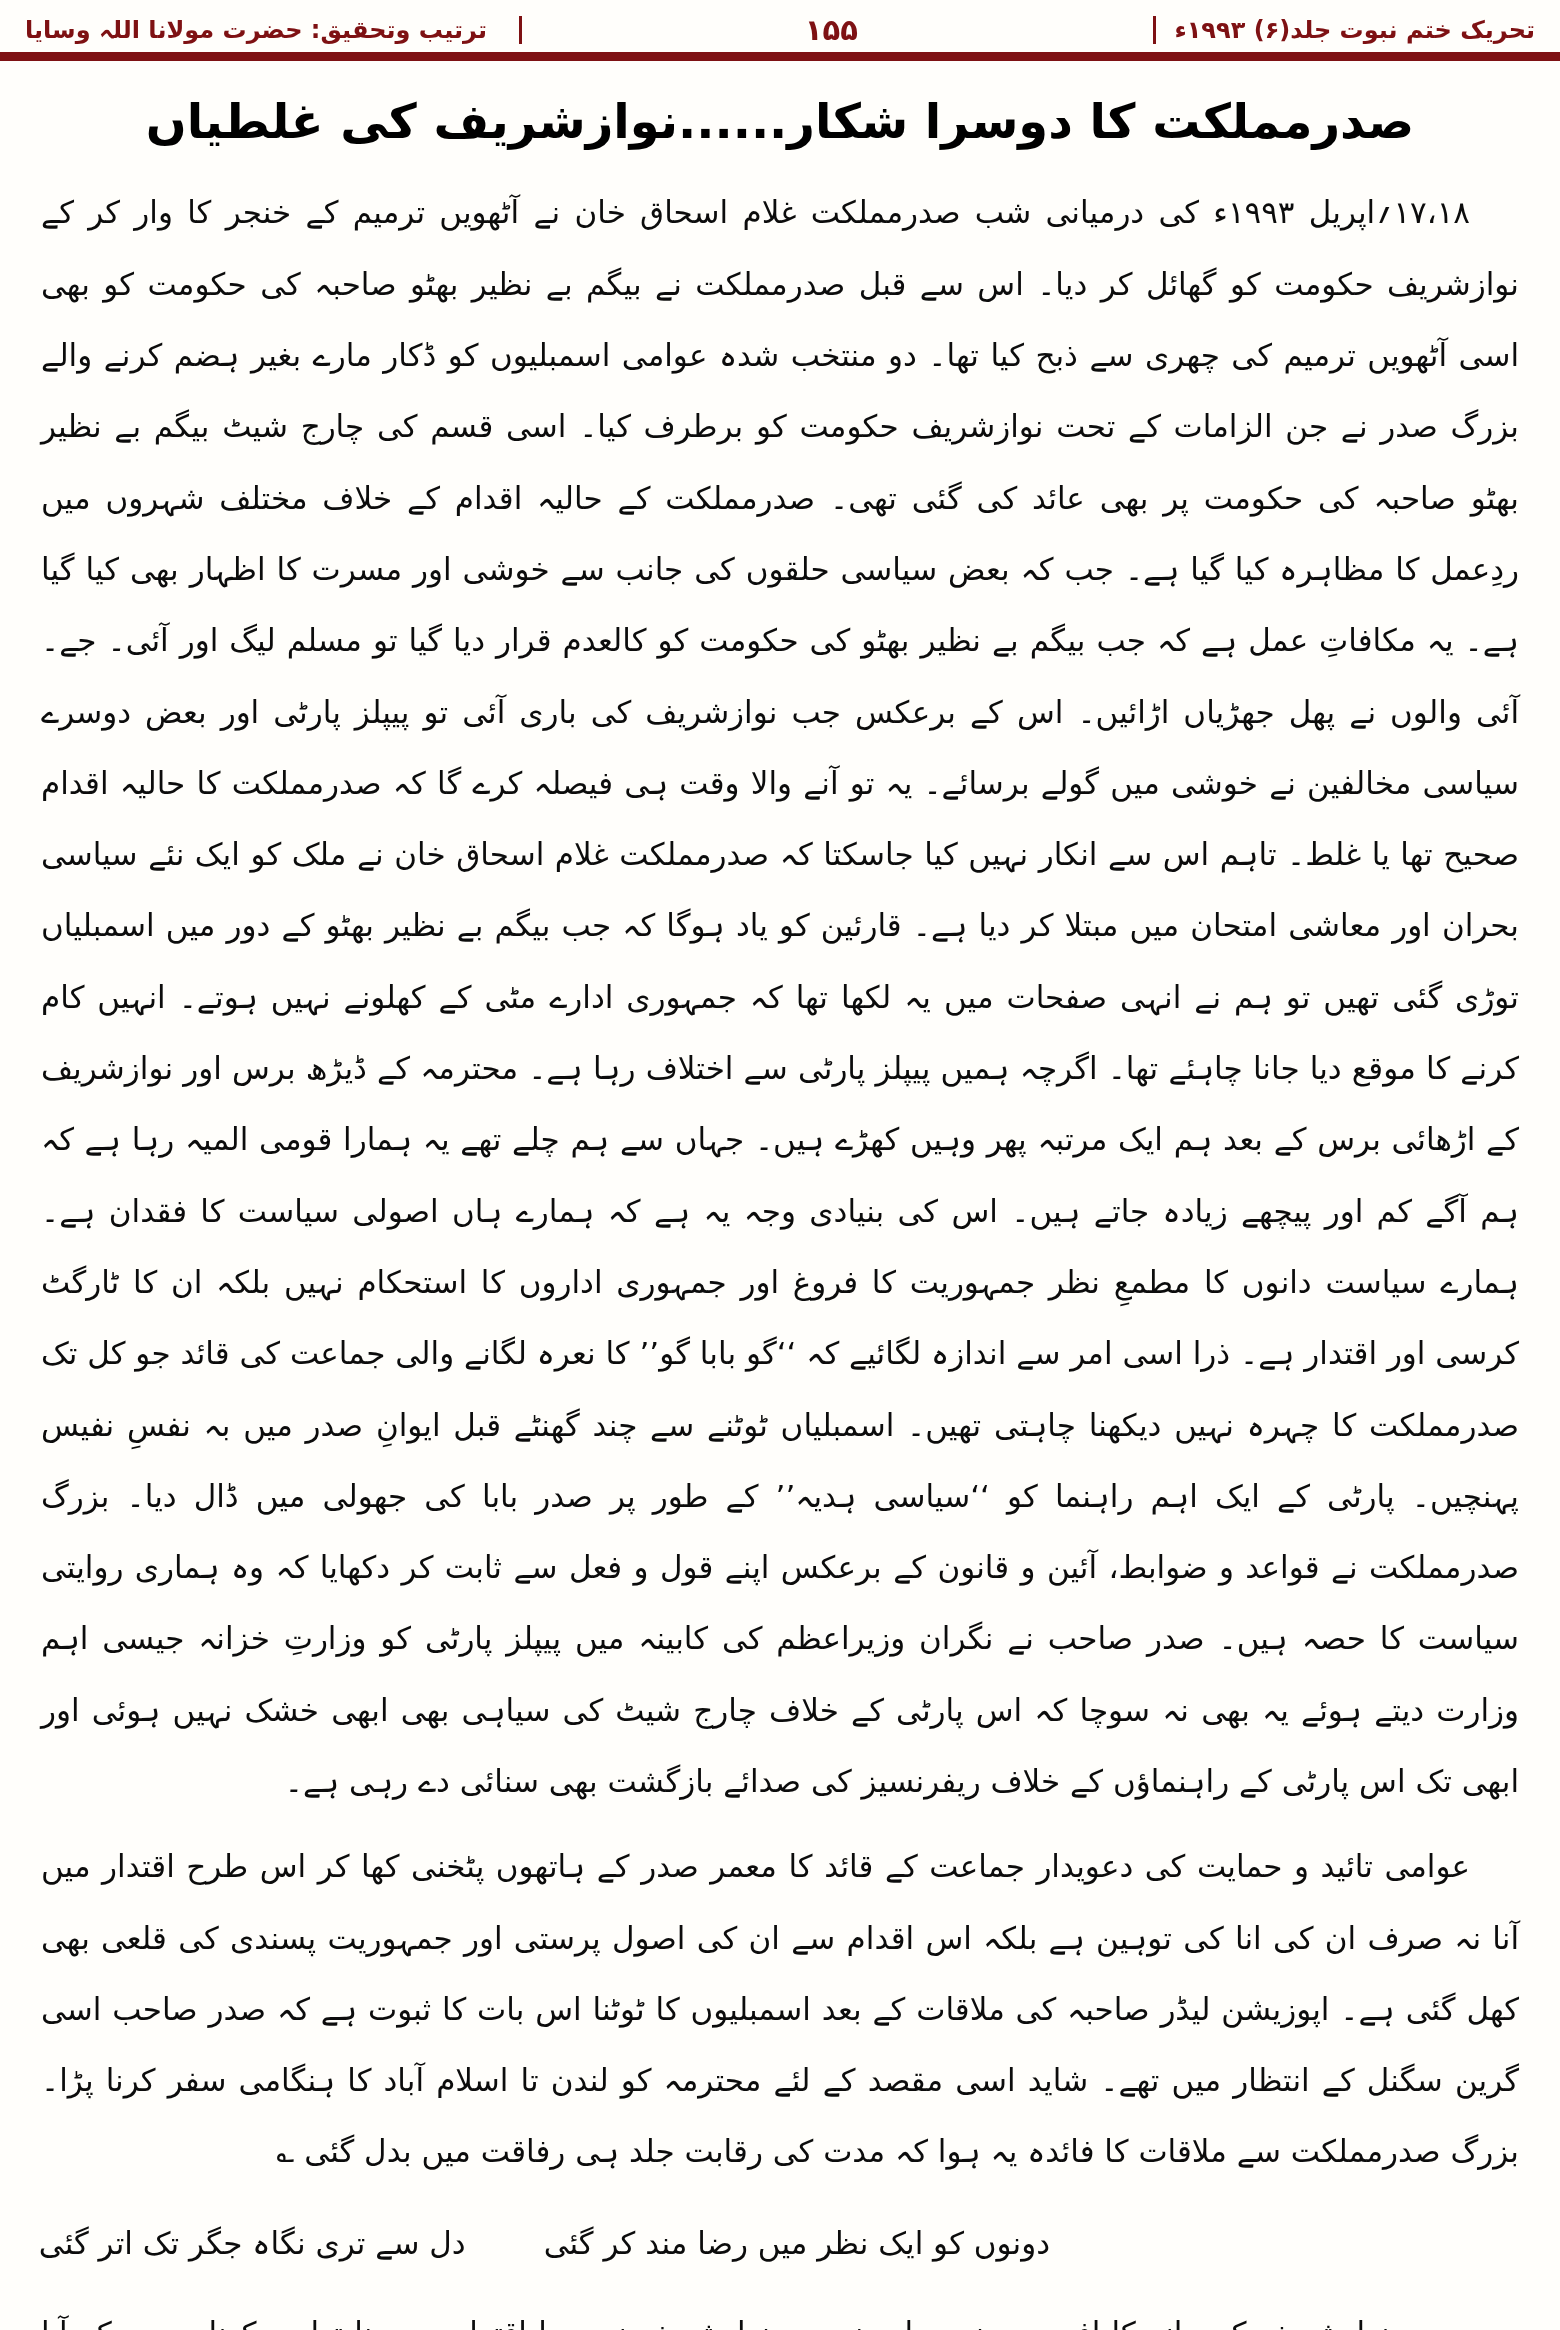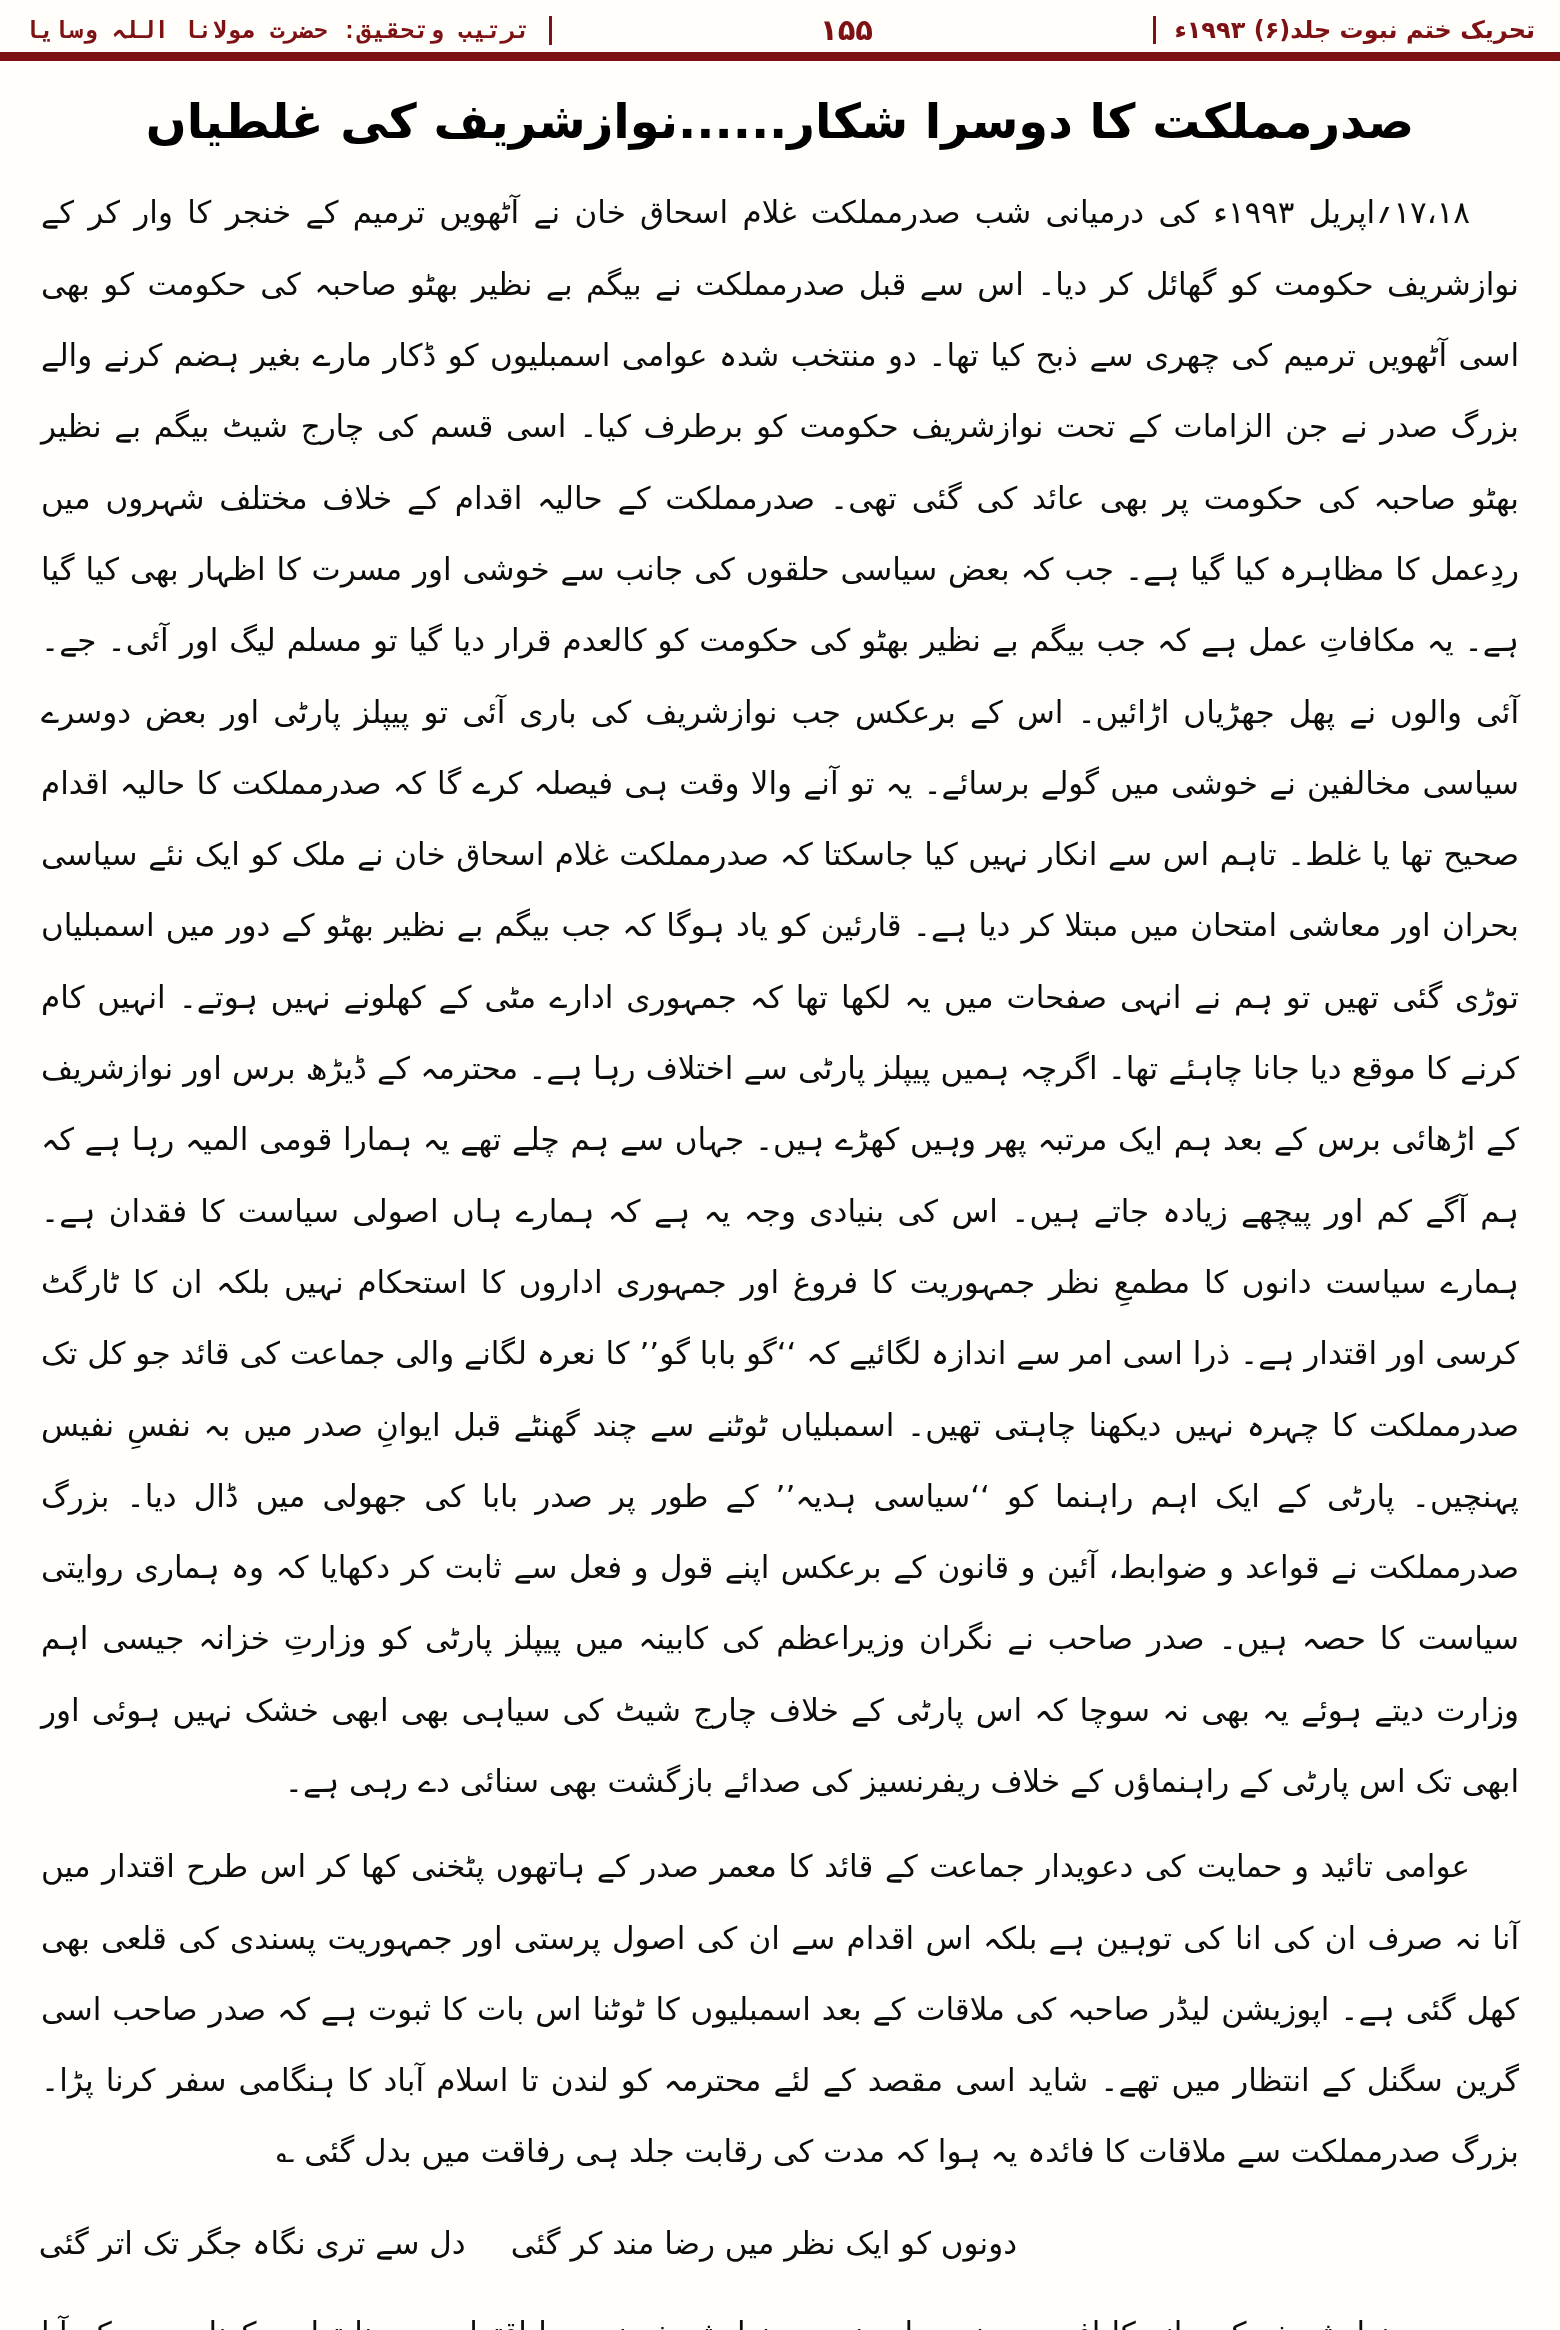--- a/index.html
+++ b/index.html
@@ -22,21 +22,21 @@
     direction: rtl;
     display: grid;
     grid-template-columns: auto 1fr auto;
     align-items: center;
     padding: 13.4px 25px 5px 25px;
     color: #7e1113;
     font-weight: bold;
     font-size: 24px;
   }
   .hcell.side-right { border-left: 3.4px solid #7e1113; padding-left: 18.5px; margin-left: 12px; }
-  .hcell.side-left  { border-right: 3.4px solid #7e1113; padding-right: 19px; font-family: Liberation Mono, monospace; }
+  .hcell.side-left  { border-right: 3.4px solid #7e1113; padding-right: 32px; }
   .hcell.center { text-align: center; font-size: 29px; }
 
   
   .rule { width: 100%; box-sizing: border-box; }
   .rule-top    { border-top: 7.6px solid #7e1113; border-bottom: 2.5px solid #7e1113; height: 12.6px; }
 
   
   .content {
     direction: rtl;
     flex: 1;
@@ -54,21 +54,21 @@
     font-size: 31px;
     line-height: 2.3;
     text-align: justify;
     text-indent: 49px;
     margin: 14px;
   }
   .couplet {
     direction: ltr;
     display: flex;
     justify-content: flex-start;
-    gap: 45px;
+    gap: 78px;
     padding: 11.8px 0 11.8px 11.8px;
     font-size: 31px;
     line-height: 1.9;
     white-space: nowrap;
   }
   .hemistich { direction: rtl; unicode-bidi: isolate; }
 </style>
 </head>
 <body>
 

